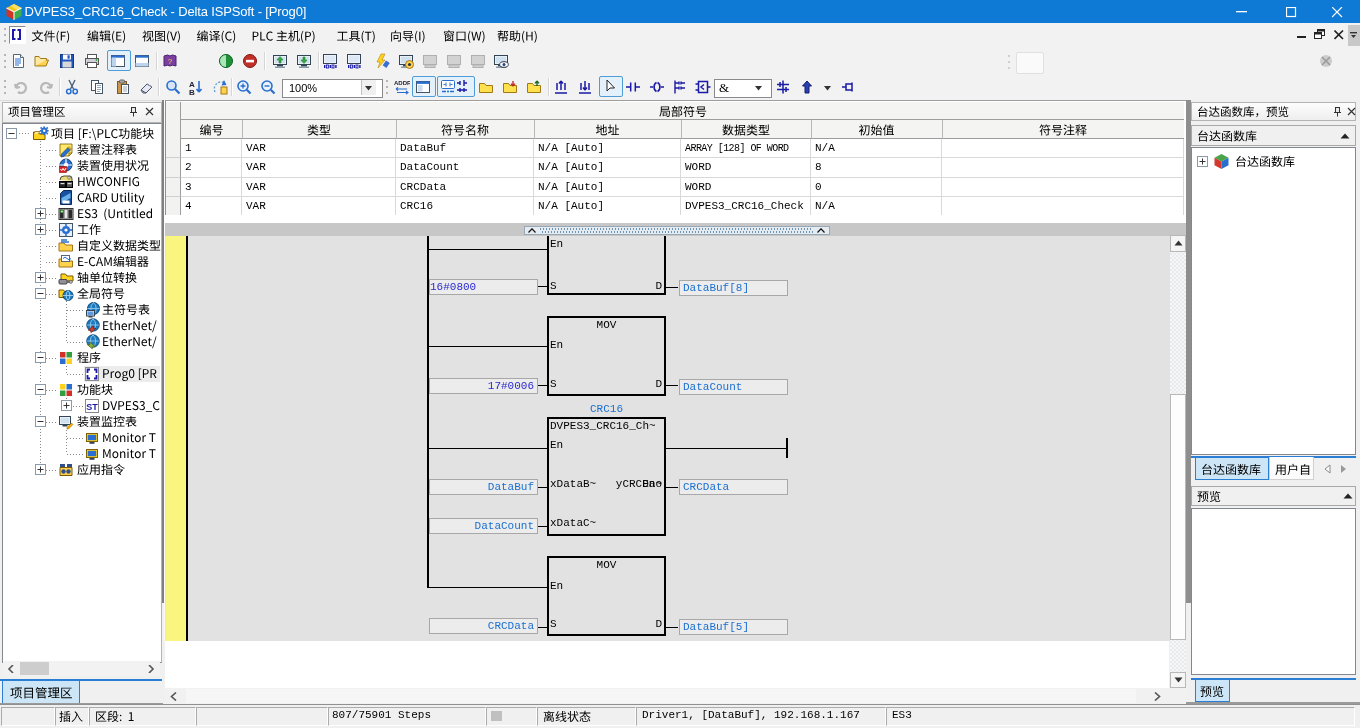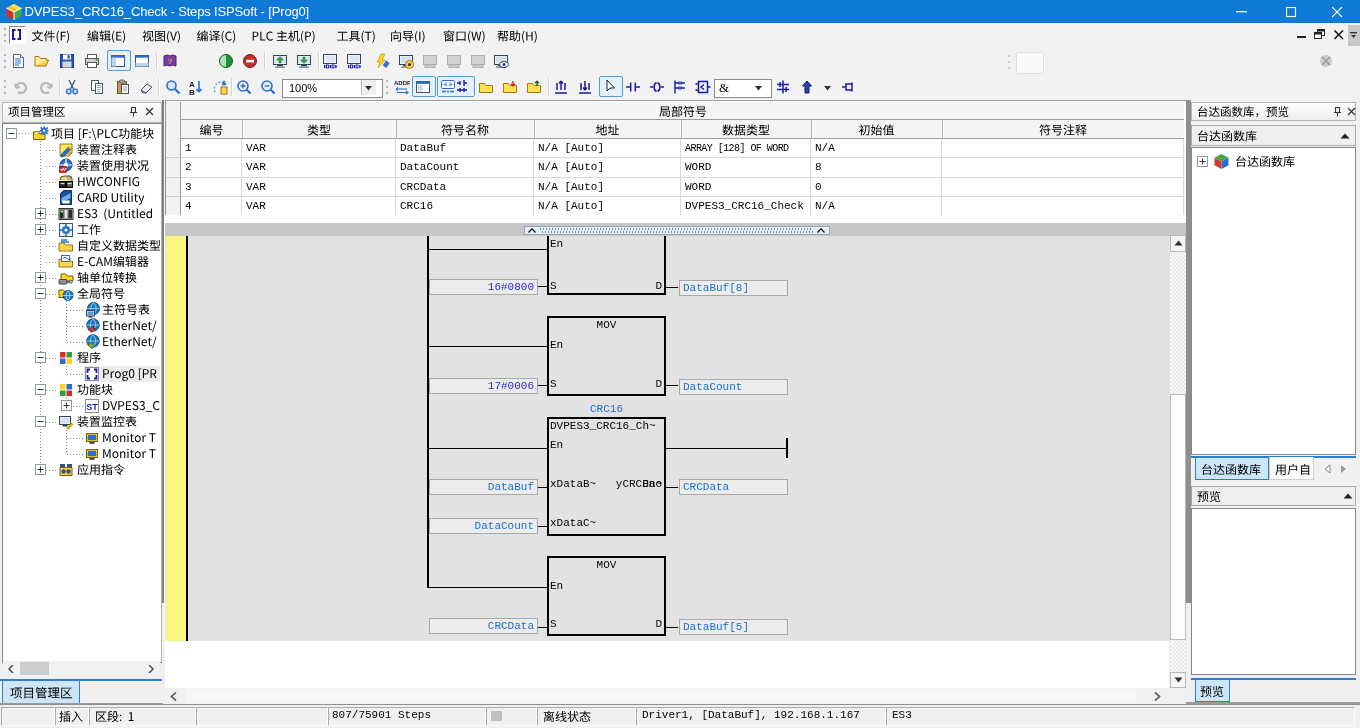--- a/index.html
+++ b/index.html
@@ -9,21 +9,21 @@
 </style></head>
 <body>
 <div style="position:absolute;left:0px;top:0px;width:1360px;height:23px;background:#0f7ad6;"></div>
 <svg class="abs" style="left:5px;top:3px" width="18" height="18" viewBox="0 0 18 18">
     <polygon points="9,1 16.5,5 9,9 1.5,5" fill="#f2c81c"></polygon>
     <polygon points="9,1 16.5,5 12.8,7 5.2,3" fill="#f7e06a"></polygon>
     <polygon points="1.5,5 9,9 9,17 1.5,13" fill="#cf3426"></polygon>
     <polygon points="16.5,5 9,9 9,17 16.5,13" fill="#3fae4a"></polygon>
     <path d="M1.5,5 L9,9 L16.5,5 M9,9 V17" stroke="#fff" stroke-width="1.1" fill="none" opacity="0.95"></path>
   </svg>
-<div style="position:absolute;left:24.5px;top:3px;width:700px;height:18px;color:#fff;font-size:13px;line-height:18px;letter-spacing:-0.15px;">DVPES3_CRC16_Check - Steps ISPSoft - [Prog0]</div>
+<div style="position:absolute;left:24.5px;top:3px;width:700px;height:18px;color:#fff;font-size:13px;line-height:18px;letter-spacing:-0.15px;">DVPES3_CRC16_Check - Delta ISPSoft - [Prog0]</div>
 <svg class="abs" style="left:1236px;top:11px" width="12" height="2" viewBox="0 0 12 2">
     <rect width="11" height="1.3" fill="#fff"></rect>
   </svg>
 <svg class="abs" style="left:1286px;top:7px" width="11" height="11" viewBox="0 0 11 11">
     <rect x="0.5" y="0.5" width="9" height="9" fill="none" stroke="#fff" stroke-width="1.2"></rect>
   </svg>
 <svg class="abs" style="left:1332px;top:7px" width="11" height="11" viewBox="0 0 11 11">
     <path d="M0,0 L10,10 M10,0 L0,10" stroke="#fff" stroke-width="1.2"></path>
   </svg>
 <div style="position:absolute;left:0px;top:23px;width:1360px;height:25px;background:#f2f2f2;"></div>
@@ -666,21 +666,21 @@
 <div style="position:absolute;left:427px;top:236px;width:1.5px;height:351.5px;background:#000;"></div>
 <div style="position:absolute;left:547px;top:236px;width:2px;height:59px;background:#000;"></div>
 <div style="position:absolute;left:664px;top:236px;width:2px;height:59px;background:#000;"></div>
 <div style="position:absolute;left:547px;top:293px;width:119px;height:2px;background:#000;"></div>
 <div style="position:absolute;left:550px;top:238px;width:200px;height:13px;font-family:'Liberation Mono',monospace;font-size:11px;line-height:13px;color:#000;text-align:left;white-space:pre;">En</div>
 <div style="position:absolute;left:428px;top:249px;width:119px;height:1px;background:#000;"></div>
 <div style="position:absolute;left:550px;top:280px;width:200px;height:13px;font-family:'Liberation Mono',monospace;font-size:11px;line-height:13px;color:#000;text-align:left;white-space:pre;">S</div>
 <div style="position:absolute;left:612px;top:280px;width:50px;height:13px;font-family:'Liberation Mono',monospace;font-size:11px;line-height:13px;color:#000;text-align:right;white-space:pre;">D</div>
 <div style="position:absolute;left:535px;top:286px;width:12px;height:1px;background:#000;"></div>
 <div style="position:absolute;left:666px;top:287px;width:12px;height:1px;background:#000;"></div>
-<div style="position:absolute;left:429px;top:279px;width:104px;height:14px;border:1px solid #a8a8a8;background:#ececec;font-family:'Liberation Mono',monospace;font-size:11px;line-height:14px;color:#2a2ad0;text-align:right;padding-right:3px;">16#0800</div>
+<div style="position:absolute;left:429px;top:279px;width:104px;height:14px;border:1px solid #a8a8a8;background:#ececec;font-family:'Liberation Mono',monospace;font-size:11px;line-height:14px;color:#2a2ad0;text-align:left;padding-right:3px;">16#0800</div>
 <div style="position:absolute;left:679px;top:280px;width:104px;height:14px;border:1px solid #a8a8a8;background:#ececec;font-family:'Liberation Mono',monospace;font-size:11px;line-height:14px;color:#1a6fd0;text-align:left;padding-left:3px;">DataBuf[8]</div>
 <div style="position:absolute;left:547px;top:316px;width:119px;height:79.5px;border:2px solid #000;box-sizing:border-box;"></div>
 <div style="position:absolute;left:547px;top:319px;width:119px;height:13px;font-family:'Liberation Mono',monospace;font-size:11px;line-height:13px;color:#000;text-align:center;white-space:pre;">MOV</div>
 <div style="position:absolute;left:550px;top:339px;width:200px;height:13px;font-family:'Liberation Mono',monospace;font-size:11px;line-height:13px;color:#000;text-align:left;white-space:pre;">En</div>
 <div style="position:absolute;left:428px;top:345.5px;width:119px;height:1px;background:#000;"></div>
 <div style="position:absolute;left:550px;top:378px;width:200px;height:13px;font-family:'Liberation Mono',monospace;font-size:11px;line-height:13px;color:#000;text-align:left;white-space:pre;">S</div>
 <div style="position:absolute;left:612px;top:378px;width:50px;height:13px;font-family:'Liberation Mono',monospace;font-size:11px;line-height:13px;color:#000;text-align:right;white-space:pre;">D</div>
 <div style="position:absolute;left:535px;top:384.5px;width:12px;height:1px;background:#000;"></div>
 <div style="position:absolute;left:666px;top:385px;width:12px;height:1px;background:#000;"></div>
 <div style="position:absolute;left:429px;top:378px;width:104px;height:14px;border:1px solid #a8a8a8;background:#ececec;font-family:'Liberation Mono',monospace;font-size:11px;line-height:14px;color:#2a2ad0;text-align:right;padding-right:3px;">17#0006</div>

